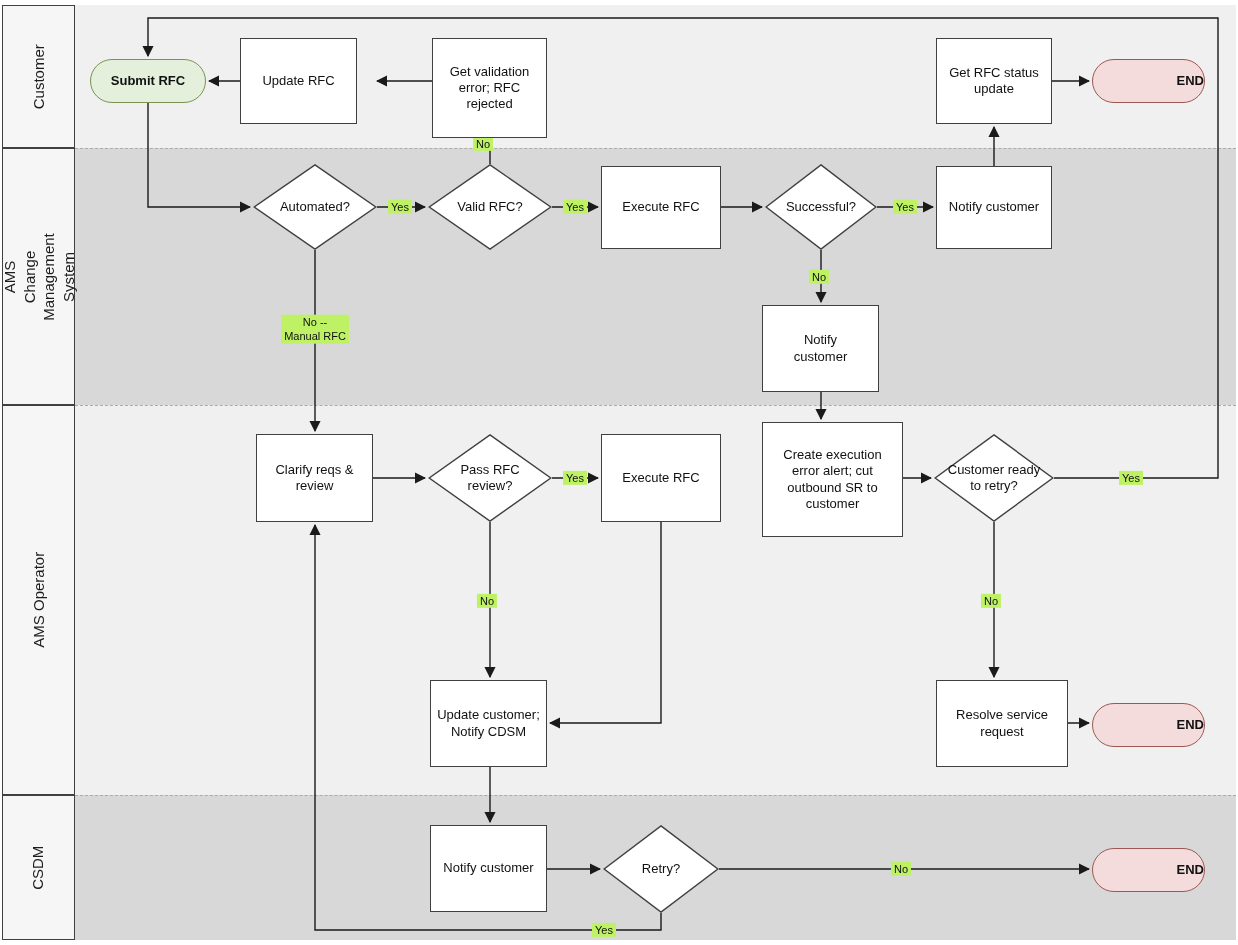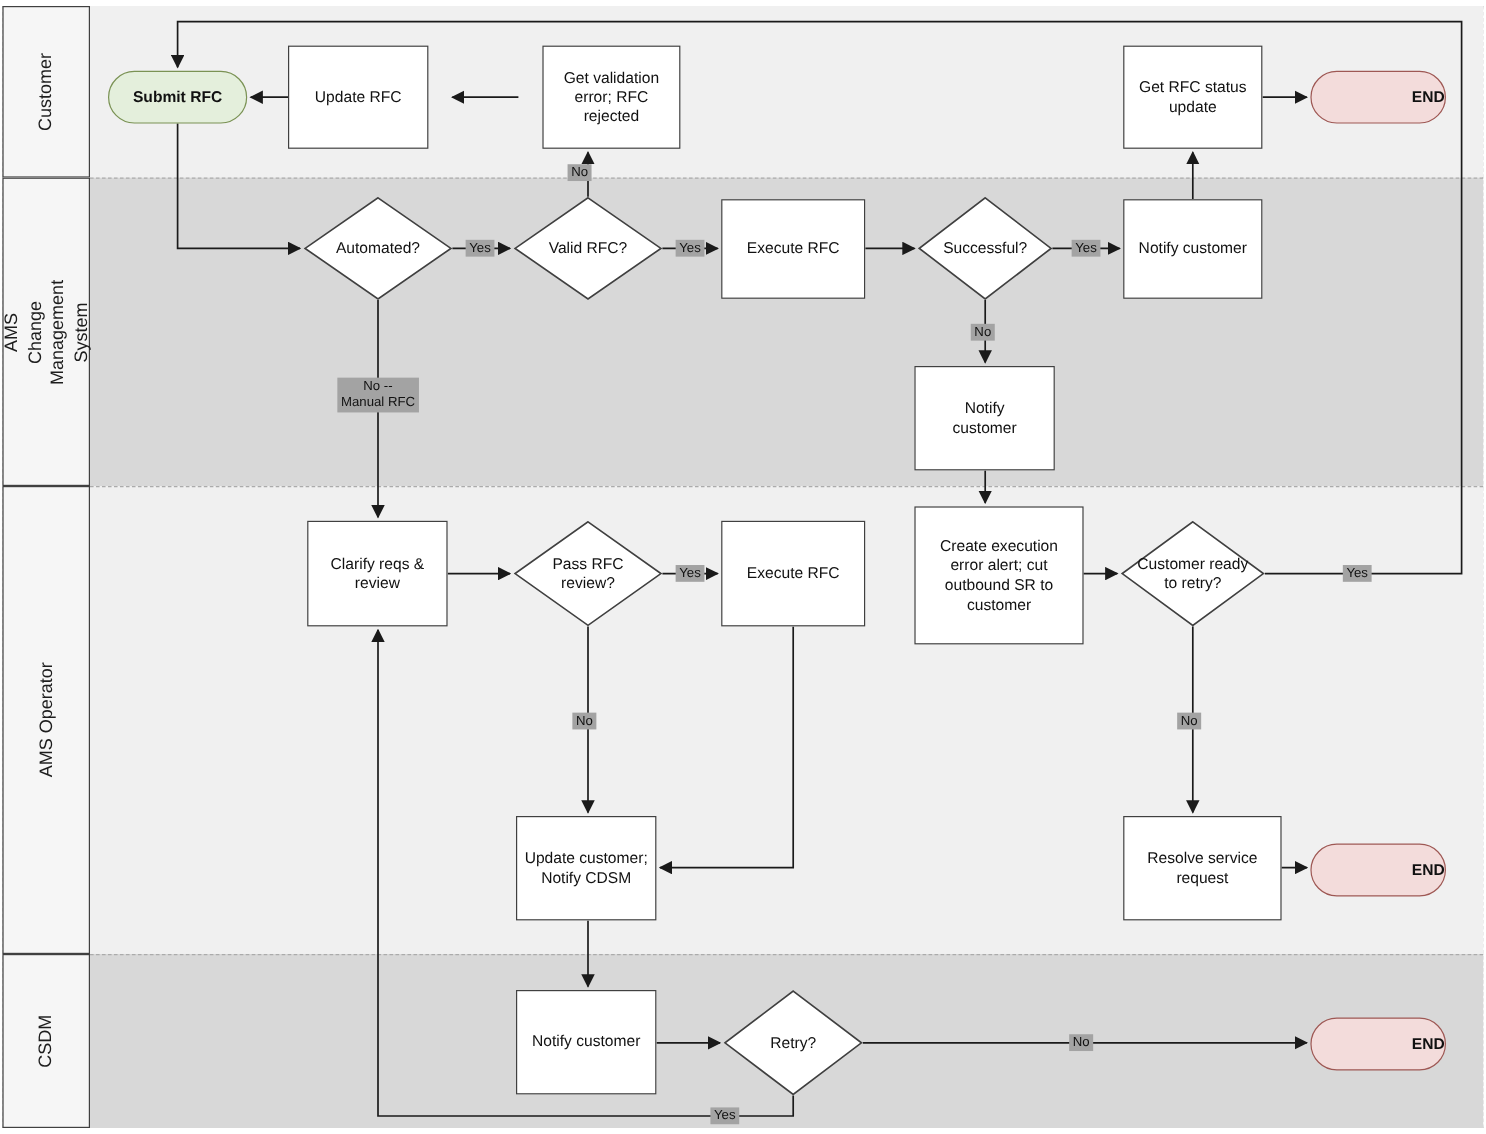--- a/index.html
+++ b/index.html
@@ -29,21 +29,21 @@
   .process { background: #fff; border: 1.4px solid #404040; padding: 2px 5px; }
   .terminal { border-radius: 22px; border: 1.4px solid #404040; font-weight: bold; }
   .start { background: var(--start-fill, #e4efdc); border-color: var(--start-border, #7a9254); }
   .end   { background: var(--end-fill, #f3dcdb);   border-color: var(--end-border, #9e5854); justify-content: flex-end; }
   .decision { background: transparent; }
   .decision svg { position: absolute; left: 0; top: 0; width: 100%; height: 100%; }
   .decision polygon { fill: #ffffff; stroke: #404040; stroke-width: 1.4; vector-effect: non-scaling-stroke; }
   .decision .nlabel { position: relative; width: 78%; }
 
   
-  .elabel { position: absolute; transform: translate(-50%, -50%); background: #a3a3a3;
+  .elabel { position: absolute; transform: translate(-50%, -50%); background: #bef264;
             font-size: 11px; line-height: 1.3; padding: 0 3px; color: #111; z-index: 3;
             white-space: pre-line; text-align: center; }
 </style>
 </head>
 <body>
 
 <div id="canvas">
 
   <div id="frame"></div>
 
@@ -111,21 +111,21 @@
   <div class="elabel" style="left:991px;top:601px">No</div>
   <div class="elabel" style="left:901px;top:869px">No</div>
   <div class="elabel" style="left:604px;top:930px">Yes</div>
 
   <div class="node terminal start" style="left:90px;top:59px;width:116px;height:44px">
     <span class="nlabel">Submit RFC</span>
   </div>
   <div class="node process" style="left:240px;top:38px;width:117px;height:86px">
     <span class="nlabel">Update RFC</span>
   </div>
-  <div class="node process" style="left:452px;top:38px;width:115px;height:86px">
+  <div class="node process" style="left:432px;top:38px;width:115px;height:100px">
     <span class="nlabel">Get validation error; RFC rejected</span>
   </div>
   <div class="node process" style="left:936px;top:38px;width:116px;height:86px">
     <span class="nlabel">Get RFC status update</span>
   </div>
   <div class="node terminal end" style="left:1092px;top:59px;width:113px;height:44px">
     <span class="nlabel">END</span>
   </div>
 
   <div class="node decision" style="left:428px;top:164px;width:124px;height:86px">

